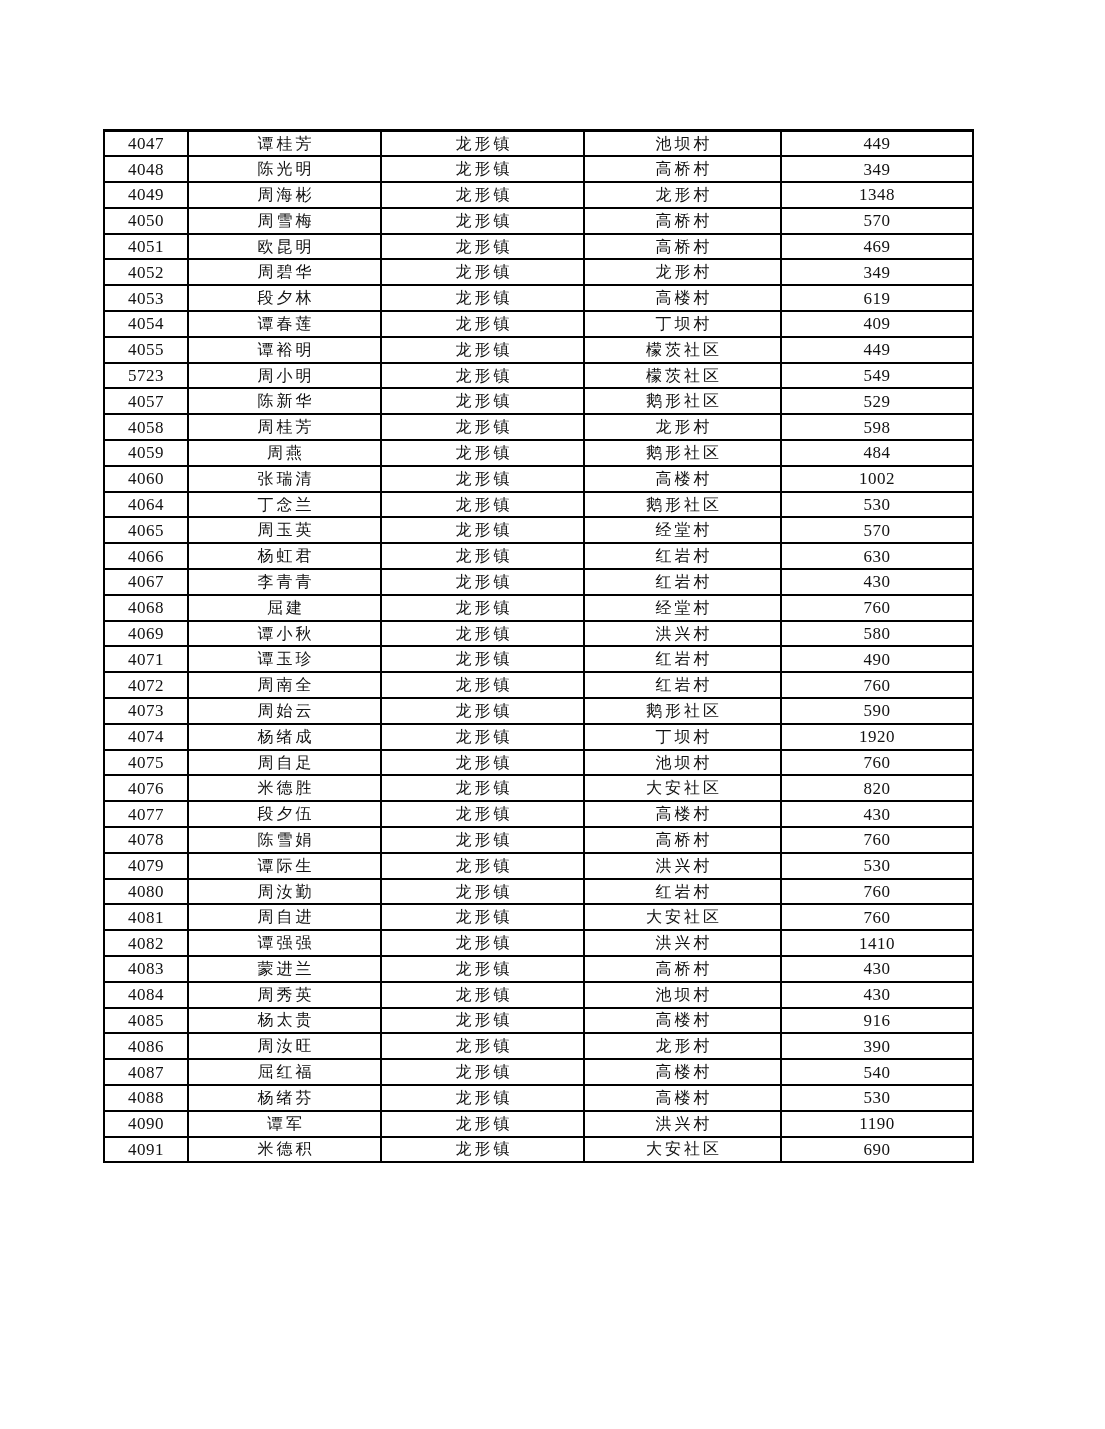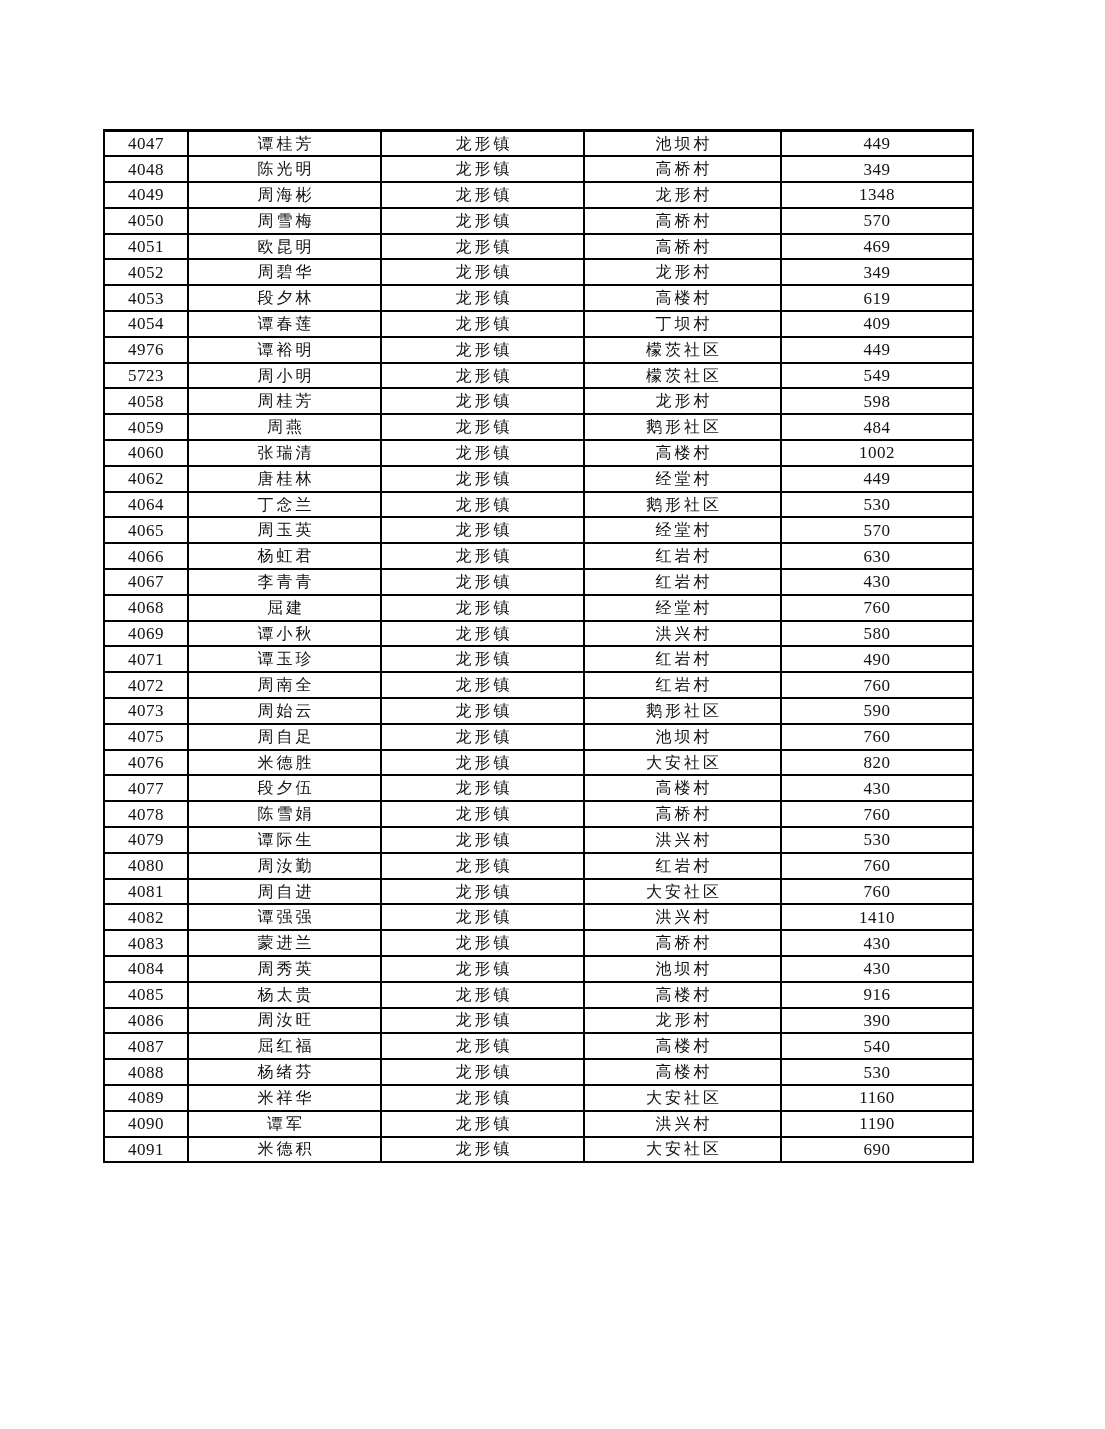--- a/index.html
+++ b/index.html
@@ -118,34 +118,41 @@
           <td class="c4">619</td>
         </tr>
         <tr>
           <td class="c0">4054</td>
           <td class="c1">谭春莲</td>
           <td class="c2">龙形镇</td>
           <td class="c3">丁坝村</td>
           <td class="c4">409</td>
         </tr>
         <tr>
-          <td class="c0">4976</td>
+          <td class="c0">4055</td>
           <td class="c1">谭裕明</td>
           <td class="c2">龙形镇</td>
           <td class="c3">檬茨社区</td>
           <td class="c4">449</td>
         </tr>
         <tr>
           <td class="c0">5723</td>
           <td class="c1">周小明</td>
           <td class="c2">龙形镇</td>
           <td class="c3">檬茨社区</td>
           <td class="c4">549</td>
         </tr>
         <tr>
+          <td class="c0">4057</td>
+          <td class="c1">陈新华</td>
+          <td class="c2">龙形镇</td>
+          <td class="c3">鹅形社区</td>
+          <td class="c4">529</td>
+        </tr>
+        <tr>
           <td class="c0">4058</td>
           <td class="c1">周桂芳</td>
           <td class="c2">龙形镇</td>
           <td class="c3">龙形村</td>
           <td class="c4">598</td>
         </tr>
         <tr>
           <td class="c0">4059</td>
           <td class="c1">周燕</td>
           <td class="c2">龙形镇</td>
@@ -153,27 +160,20 @@
           <td class="c4">484</td>
         </tr>
         <tr>
           <td class="c0">4060</td>
           <td class="c1">张瑞清</td>
           <td class="c2">龙形镇</td>
           <td class="c3">高楼村</td>
           <td class="c4">1002</td>
         </tr>
         <tr>
-          <td class="c0">4062</td>
-          <td class="c1">唐桂林</td>
-          <td class="c2">龙形镇</td>
-          <td class="c3">经堂村</td>
-          <td class="c4">449</td>
-        </tr>
-        <tr>
           <td class="c0">4064</td>
           <td class="c1">丁念兰</td>
           <td class="c2">龙形镇</td>
           <td class="c3">鹅形社区</td>
           <td class="c4">530</td>
         </tr>
         <tr>
           <td class="c0">4065</td>
           <td class="c1">周玉英</td>
           <td class="c2">龙形镇</td>
@@ -223,20 +223,27 @@
           <td class="c4">760</td>
         </tr>
         <tr>
           <td class="c0">4073</td>
           <td class="c1">周始云</td>
           <td class="c2">龙形镇</td>
           <td class="c3">鹅形社区</td>
           <td class="c4">590</td>
         </tr>
         <tr>
+          <td class="c0">4074</td>
+          <td class="c1">杨绪成</td>
+          <td class="c2">龙形镇</td>
+          <td class="c3">丁坝村</td>
+          <td class="c4">1920</td>
+        </tr>
+        <tr>
           <td class="c0">4075</td>
           <td class="c1">周自足</td>
           <td class="c2">龙形镇</td>
           <td class="c3">池坝村</td>
           <td class="c4">760</td>
         </tr>
         <tr>
           <td class="c0">4076</td>
           <td class="c1">米德胜</td>
           <td class="c2">龙形镇</td>
@@ -319,27 +326,20 @@
           <td class="c2">龙形镇</td>
           <td class="c3">高楼村</td>
           <td class="c4">540</td>
         </tr>
         <tr>
           <td class="c0">4088</td>
           <td class="c1">杨绪芬</td>
           <td class="c2">龙形镇</td>
           <td class="c3">高楼村</td>
           <td class="c4">530</td>
-        </tr>
-        <tr>
-          <td class="c0">4089</td>
-          <td class="c1">米祥华</td>
-          <td class="c2">龙形镇</td>
-          <td class="c3">大安社区</td>
-          <td class="c4">1160</td>
         </tr>
         <tr>
           <td class="c0">4090</td>
           <td class="c1">谭军</td>
           <td class="c2">龙形镇</td>
           <td class="c3">洪兴村</td>
           <td class="c4">1190</td>
         </tr>
         <tr>
           <td class="c0">4091</td>

